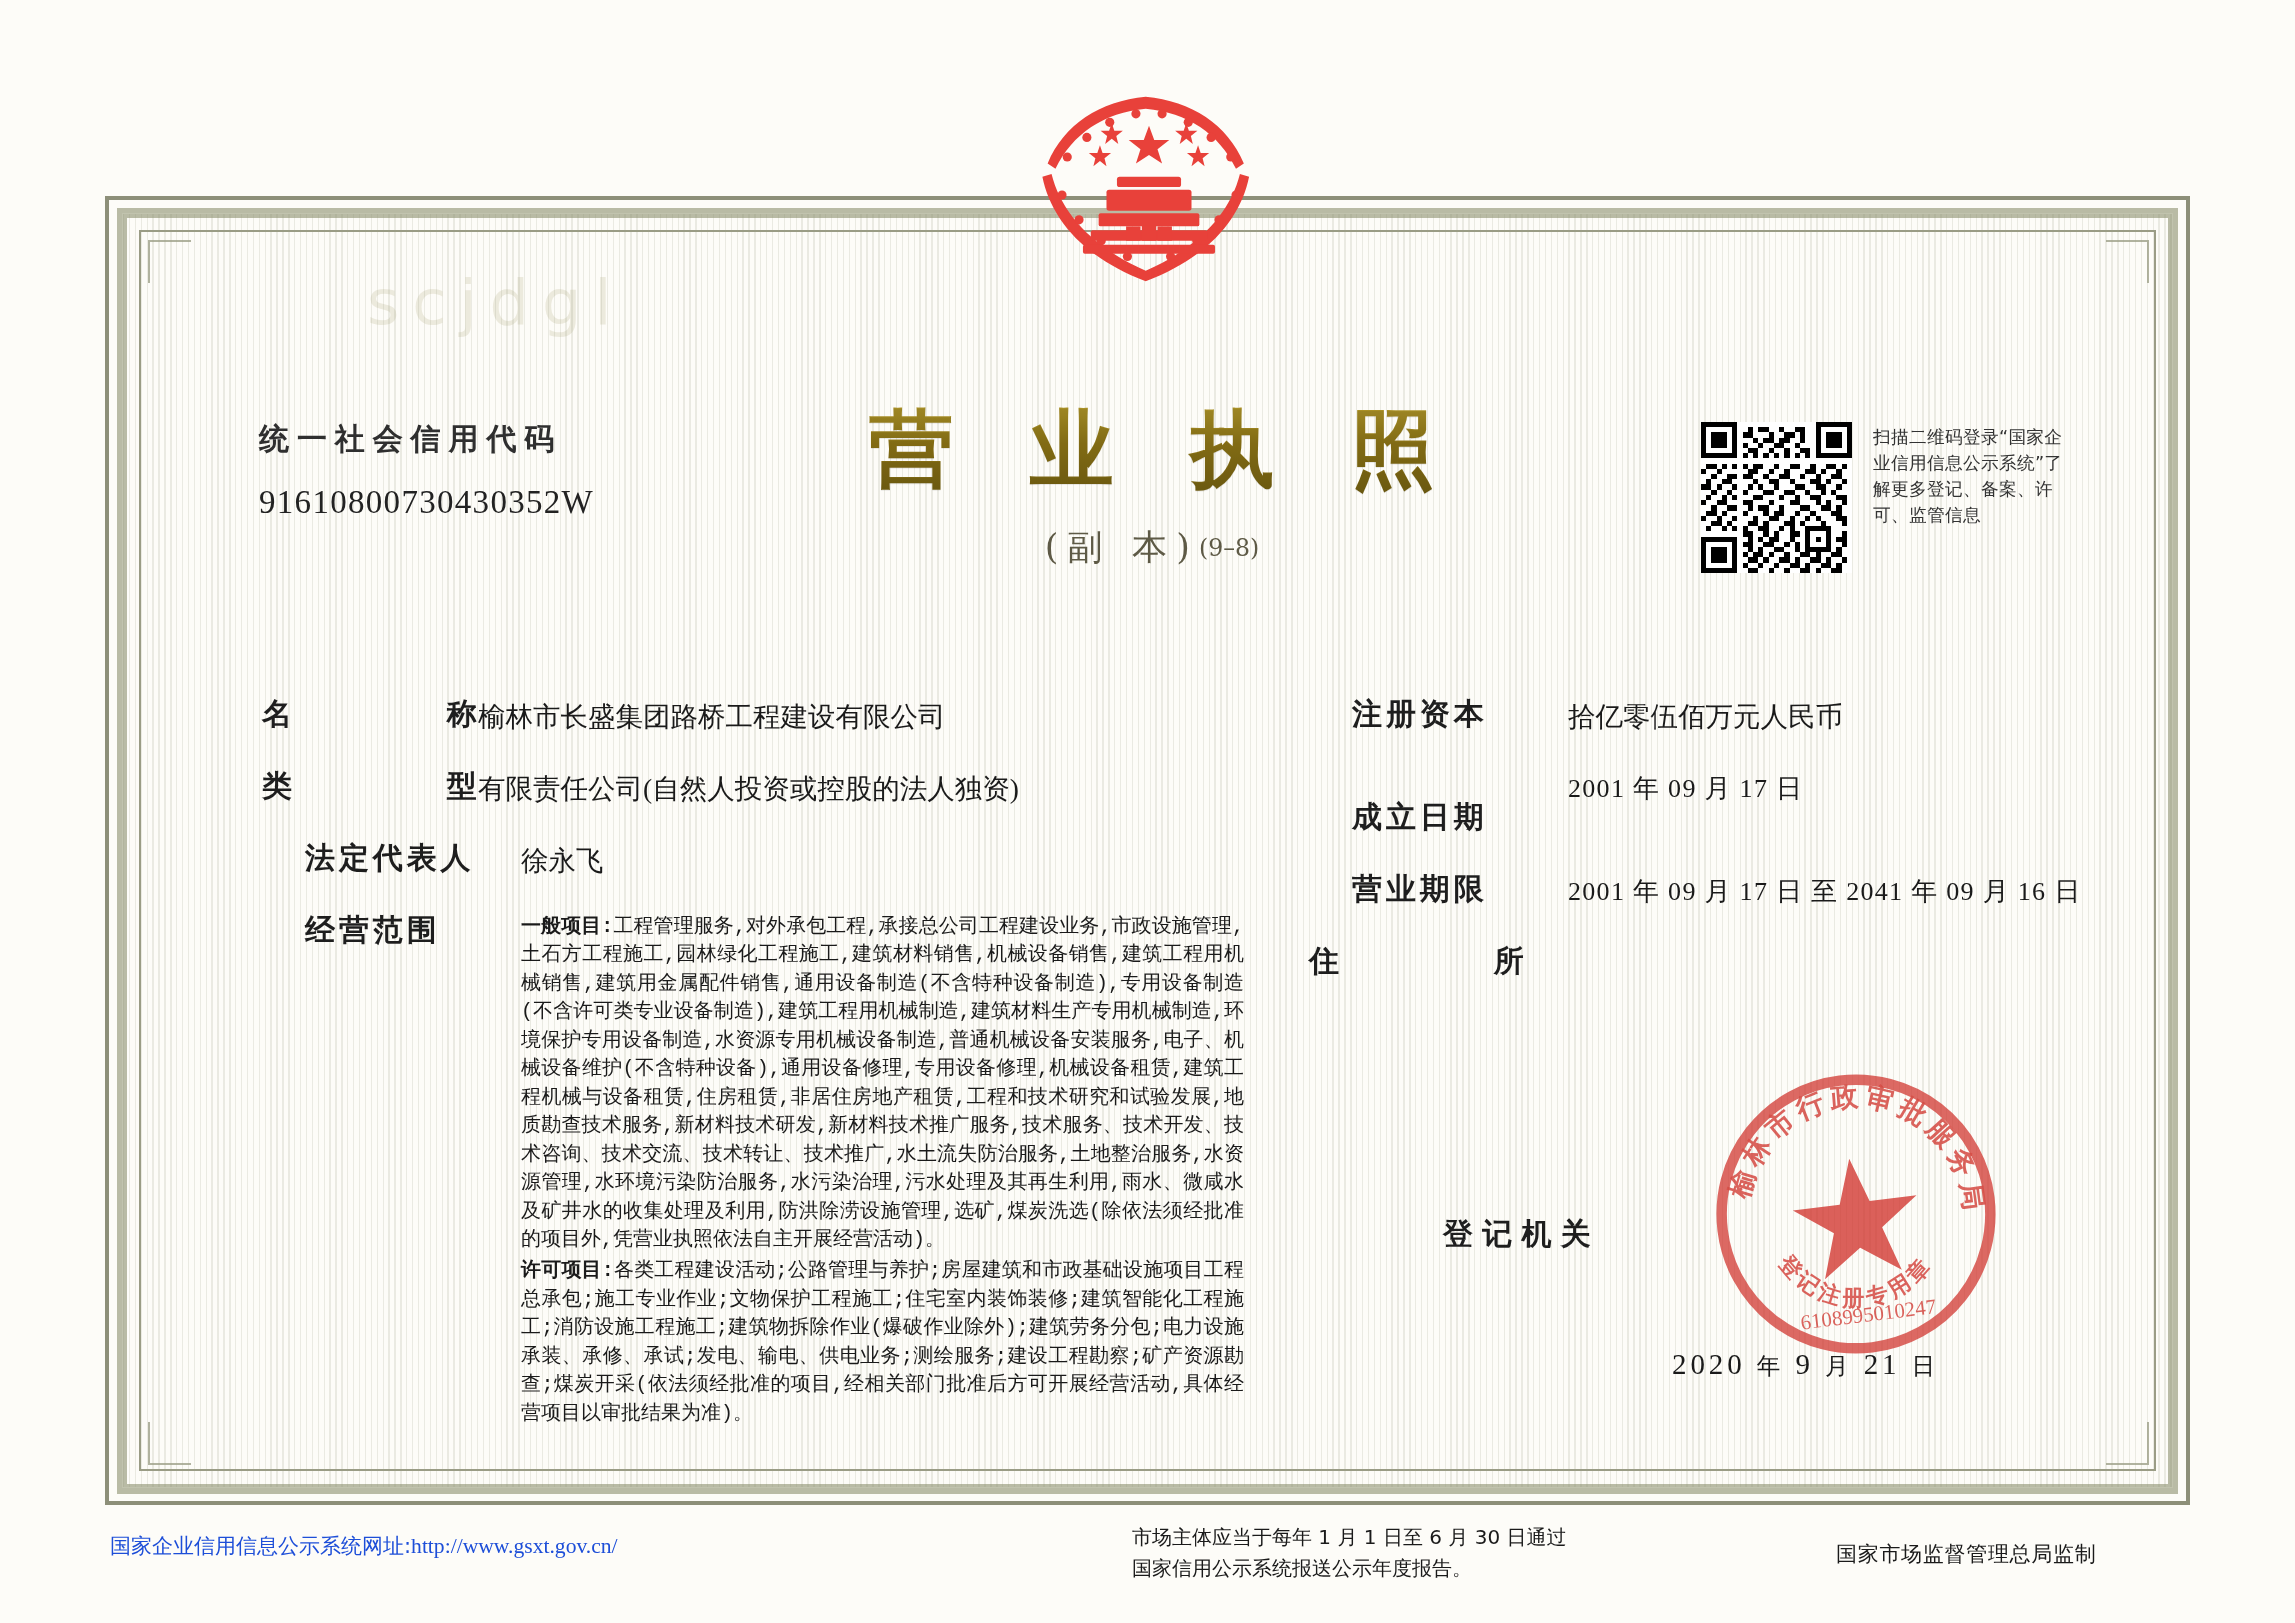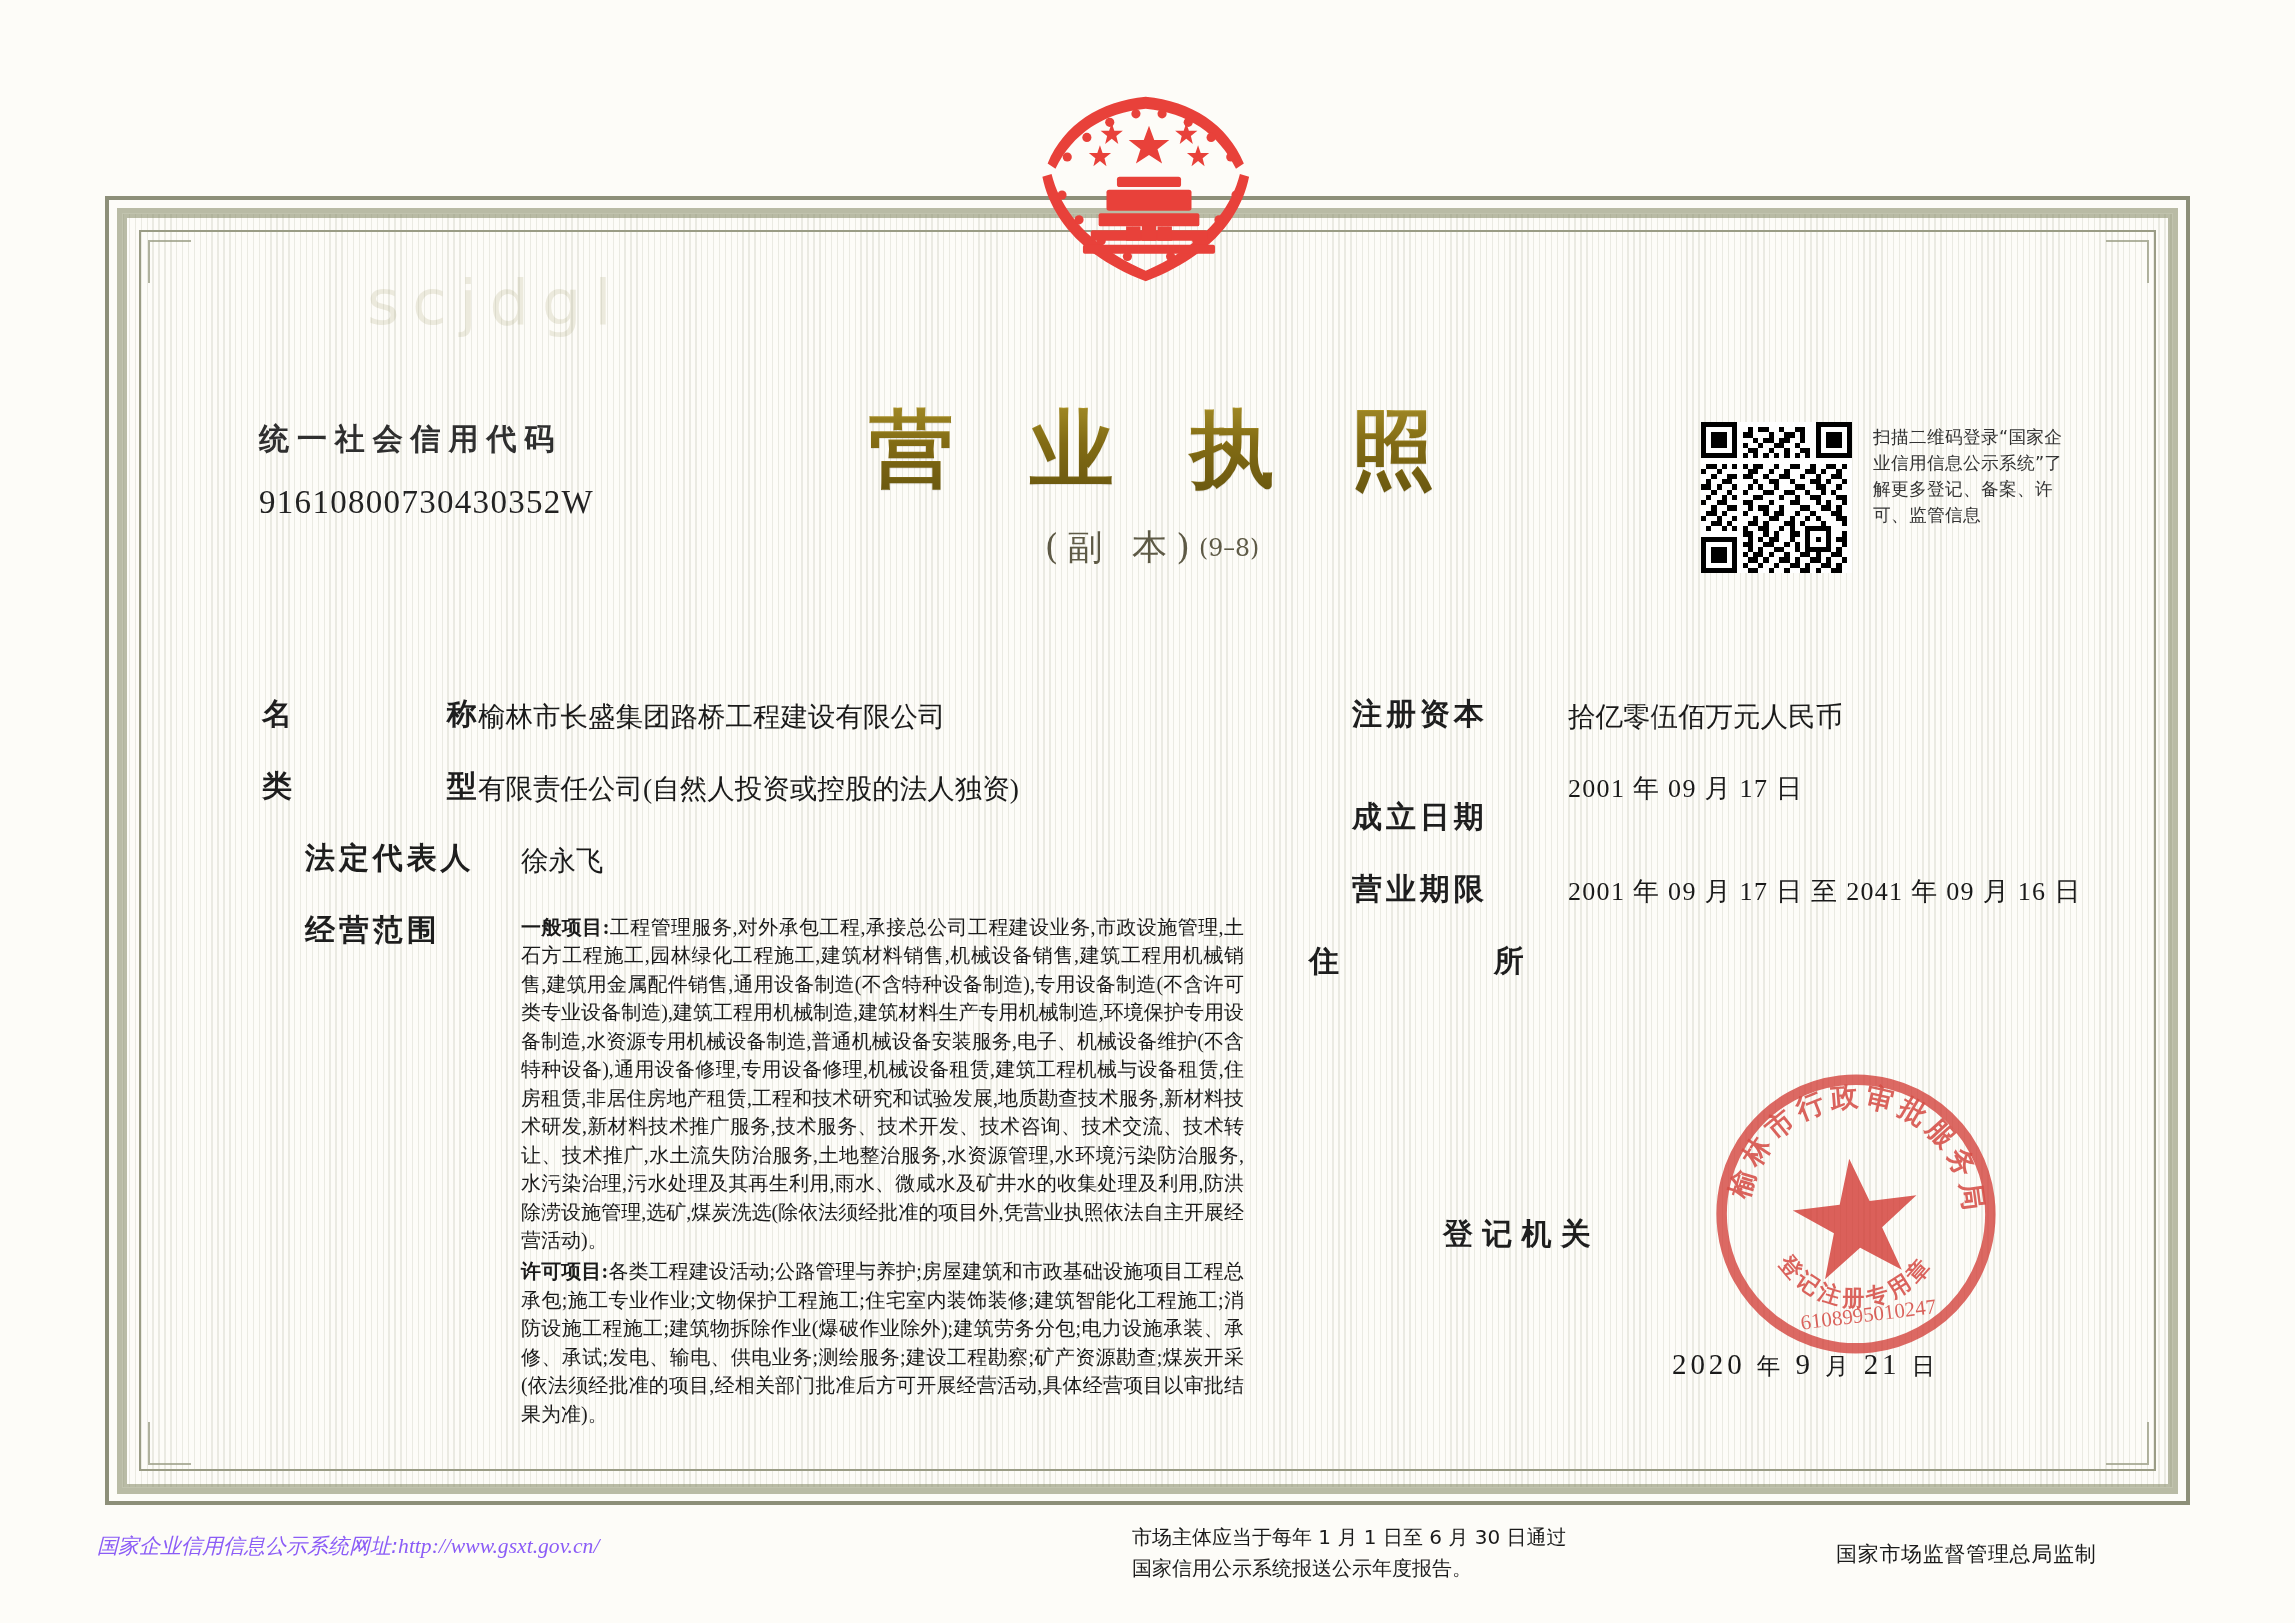--- a/index.html
+++ b/index.html
@@ -190,21 +190,21 @@
     font-family: "Liberation Serif", serif;
     font-size: 26px;
     color: #1a1a1a;
     line-height: 37px;
     padding-top: 3.9px;
   }
   .row .val.big { font-size: 27.5px; }
 
   
   .scope {
-    font-family: Liberation Serif, serif;
+    font-family: Liberation Mono, monospace;
     font-size: 20px;
     line-height: 28.5px;
     color: #1a1a1a;
     width: 772px;
     text-align: justify;
     padding-top: 2.6px;
   }
   .scope b { font-weight: 700; }
 
   
@@ -241,26 +241,25 @@
     top: 1060px;
     width: 308px;
     height: 308px;
     transform: rotate(-7deg);
     opacity: .85;
   }
 
   
   .footer-left {
     position: absolute;
-    left: 97px;
+    left: 110px;
     top: 1532px;
     font-family: "DejaVu Sans", sans-serif;
     font-size: 21px;
-    color: #8b5cf6;
-    font-style: italic;
+    color: #1d4ed8;
   }
   .footer-left .url {
     font-family: "Liberation Serif", serif;
     font-size: 21.6px;
   }
   .footer-center {
     position: absolute;
     left: 1132px;
     top: 1522px;
     width: 589px;

